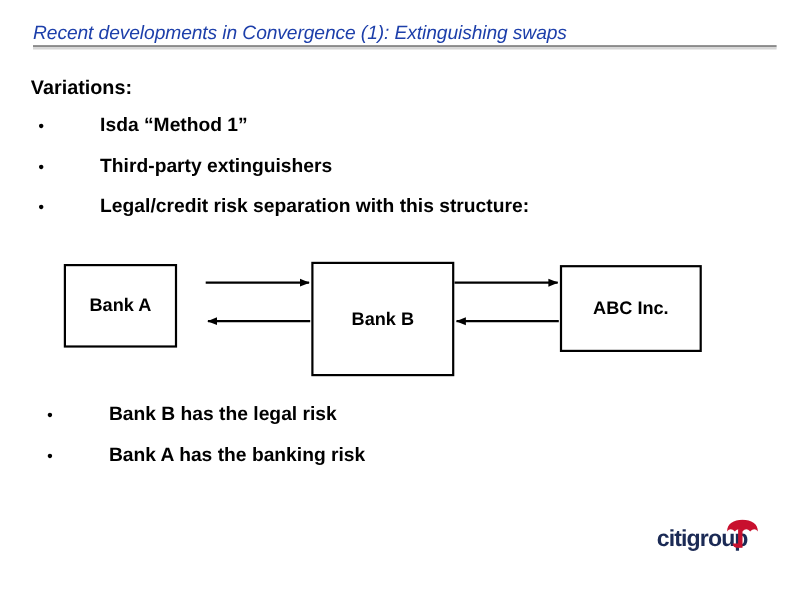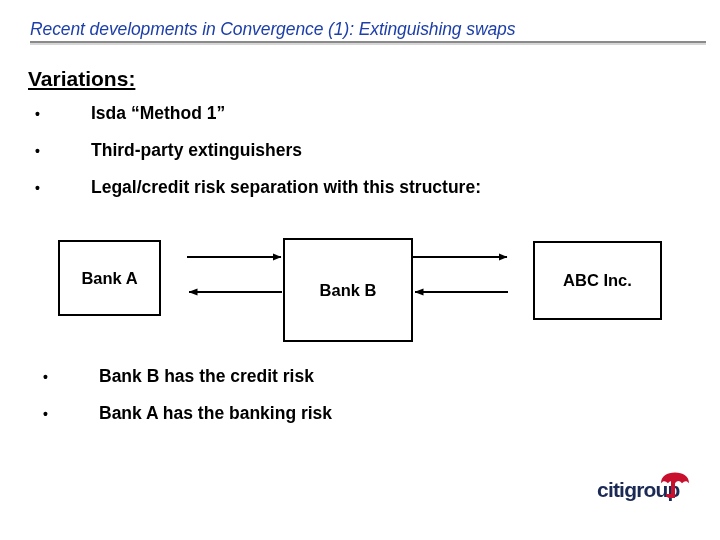--- a/index.html
+++ b/index.html
@@ -41,26 +41,25 @@
   }
 
   
   .body-text {
     position: absolute;
     left: 28px;
     top: 68px;
     width: 660px;
   }
   .lead-line {
-    font-size: 21px;
+    font-size: 18px;
     font-weight: bold;
     color: #000000;
     line-height: 22px;
     margin-bottom: 12px;
-    text-decoration: underline;
   }
   .bullet-row {
     display: flex;
     align-items: baseline;
     font-size: 17.5px;
     font-weight: bold;
     color: #000000;
     line-height: 22px;
     margin-bottom: 14px;
   }
@@ -91,21 +90,21 @@
     box-sizing: border-box;
     display: flex;
     align-items: center;
     justify-content: center;
     font-size: 16.5px;
     font-weight: bold;
     color: #000000;
   }
   #box-bank-a { left: 58px;  top: 240px; width: 103px; height: 76px; }
   #box-bank-b { left: 283px; top: 238px; width: 130px; height: 104px; }
-  #box-abc    { left: 509px; top: 241px; width: 129px; height: 79px; margin-left: 24px; }
+  #box-abc    { left: 509px; top: 241px; width: 129px; height: 79px; }
 
   
   .bottom-text {
     position: absolute;
     left: 36px;
     top: 365px;
     width: 600px;
   }
   .bottom-text .bullet-row { margin-bottom: 14px; }
 
@@ -205,21 +204,21 @@
   <line x1="508" y1="292" x2="415" y2="292" stroke="#000000" stroke-width="2" marker-end="url(#arrow-left)"></line>
 </svg>
 
 <div class="node-box" id="box-bank-a">Bank A</div>
 <div class="node-box" id="box-bank-b">Bank B</div>
 <div class="node-box" id="box-abc">ABC Inc.</div>
 
 <div class="bottom-text">
   <div class="bullet-row">
     <span class="bullet-dot">•</span>
-    <span class="bullet-label">Bank B has the credit risk</span>
+    <span class="bullet-label">Bank B has the legal risk</span>
   </div>
   <div class="bullet-row">
     <span class="bullet-dot">•</span>
     <span class="bullet-label">Bank A has the banking risk</span>
   </div>
 </div>
 
 <div class="logo">
   <div class="logo-wordmark">citigroup</div>
   <div class="logo-jhook"></div>

